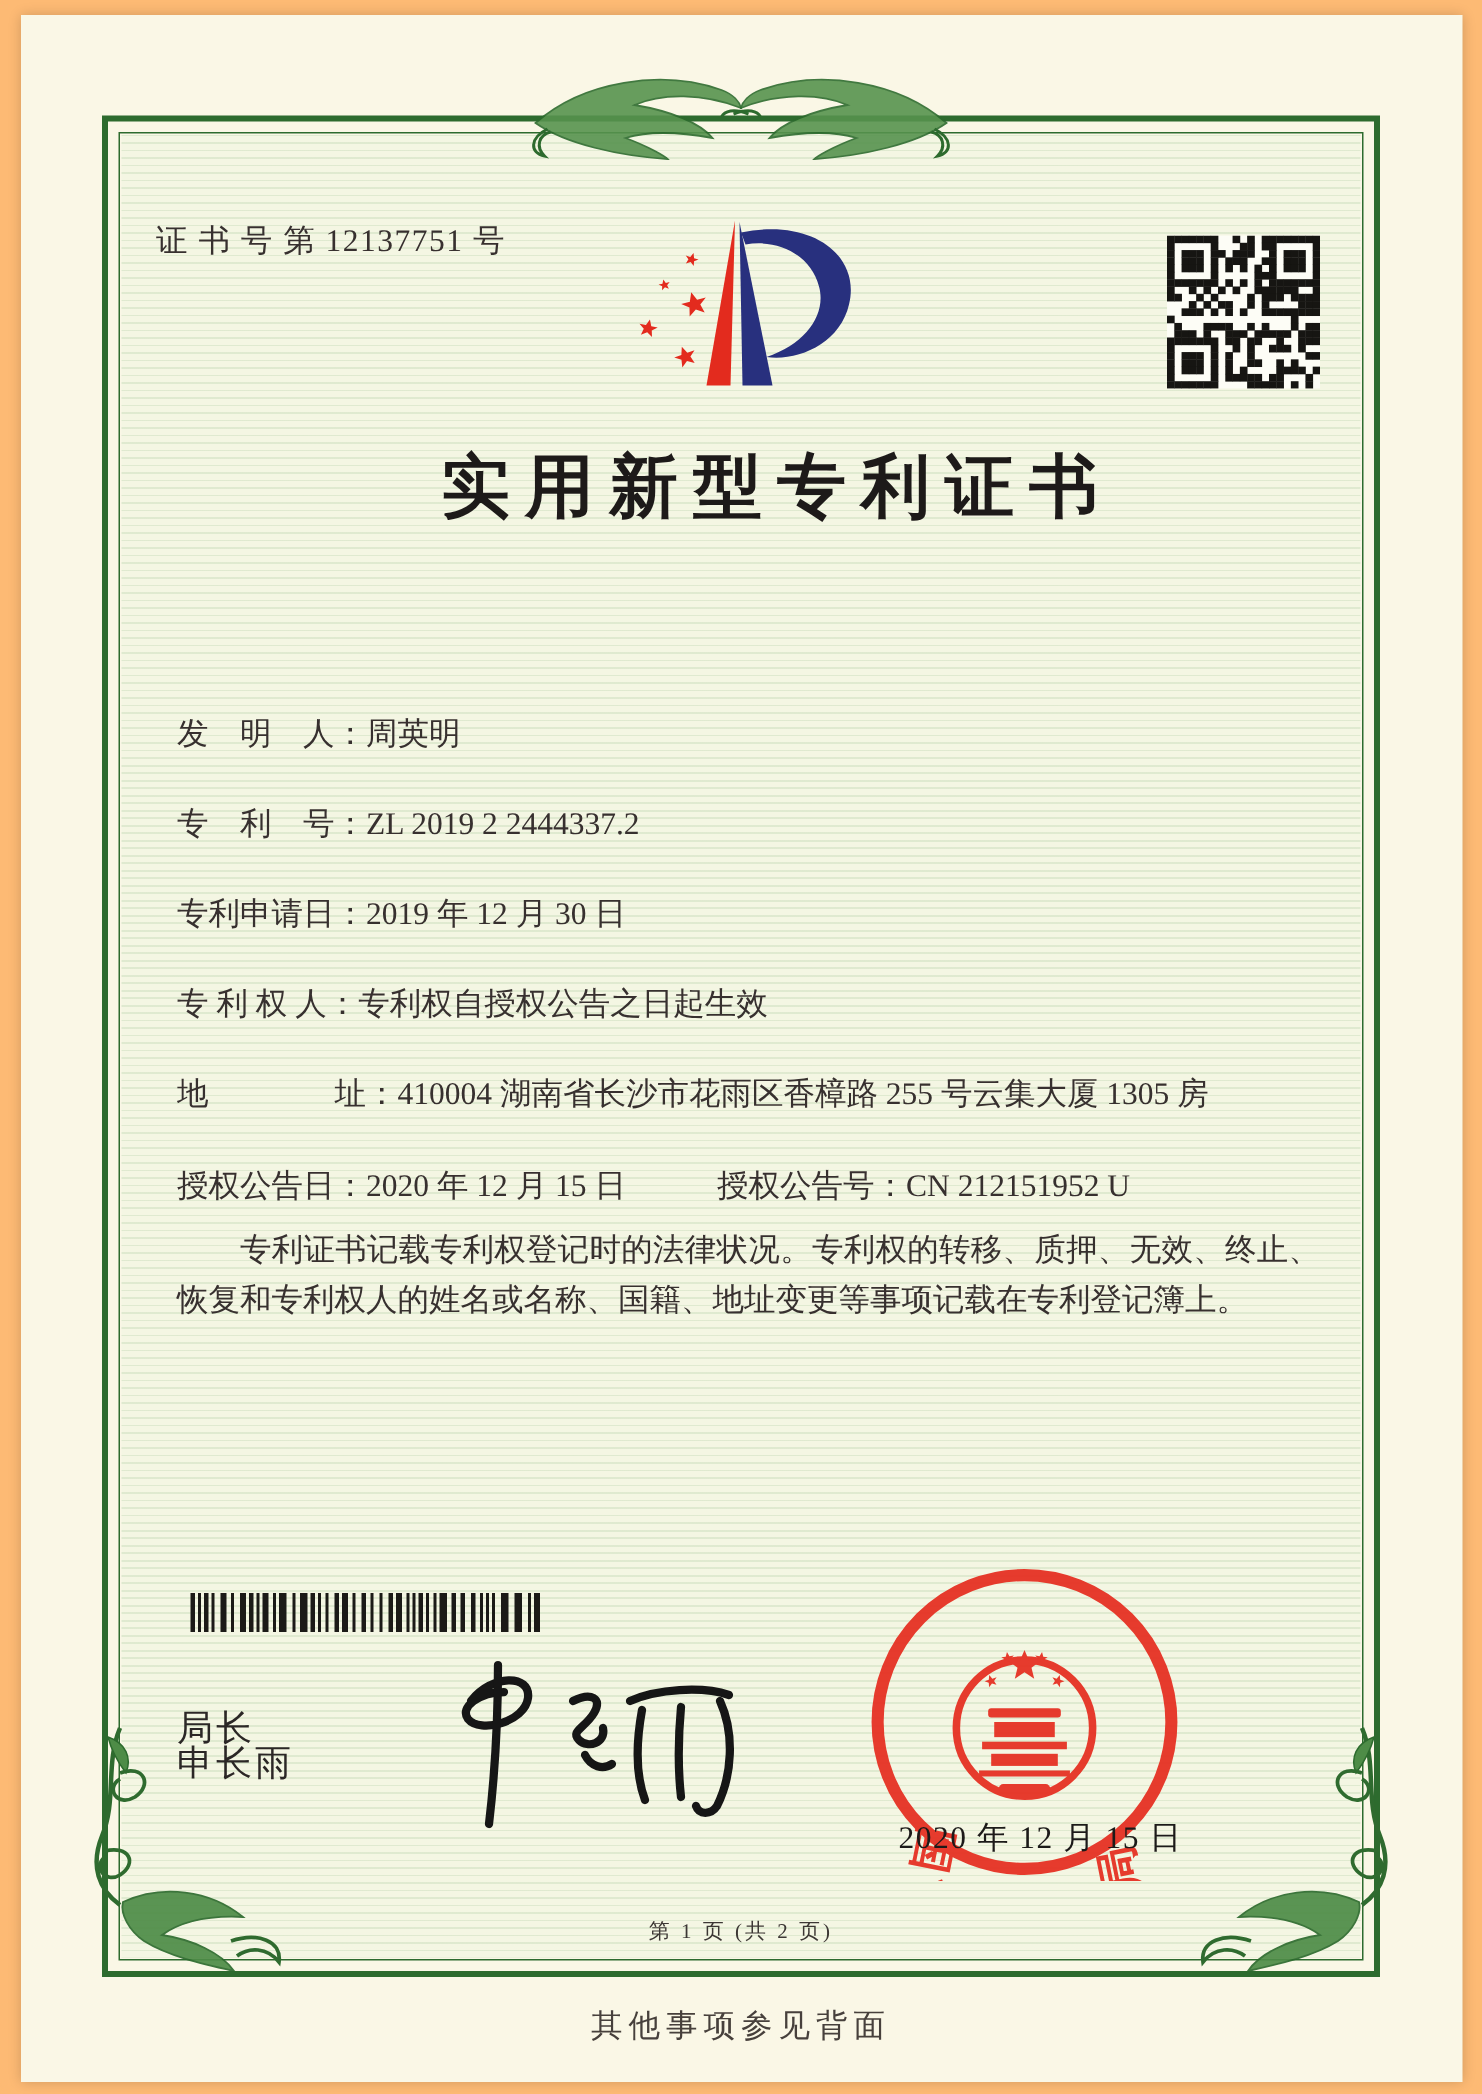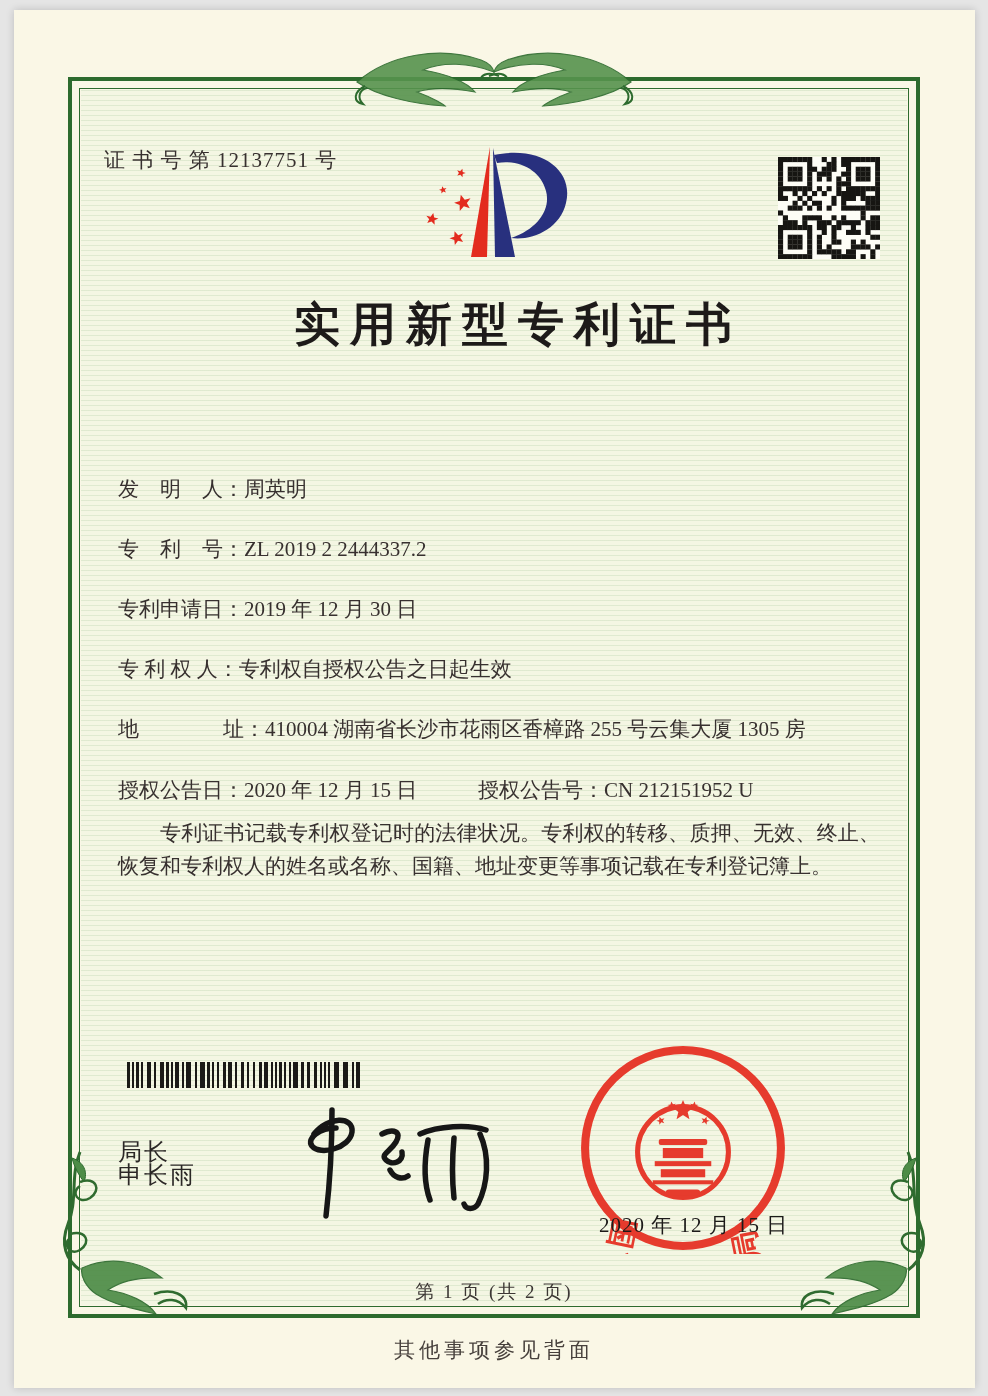--- a/index.html
+++ b/index.html
@@ -1,16 +1,16 @@
 <!DOCTYPE html>
 <html><head>
 <meta charset="utf-8">
 <style>
   html,body{margin:0;padding:0;background:#ffffff;}
-  .paper{position:relative;width:988px;height:1396px;background:#e5e5e5;overflow:hidden;
+  .paper{position:relative;width:988px;height:1396px;background:#fdba74;overflow:hidden;
          font-family:"Liberation Serif","DejaVu Serif",serif;color:#2e2a28;}
   .sheet{position:absolute;left:14px;top:10px;right:13px;bottom:8px;background:#faf7e6;
          box-shadow:0 0 8px rgba(0,0,0,.18);}
   .panel{position:absolute;left:81px;top:90px;right:81px;bottom:91px;background:#f4f6e3;
          background-image:repeating-linear-gradient(180deg, rgba(150,190,140,.22) 0 1px, rgba(0,0,0,0) 1px 5px);}
   .frame-thick{position:absolute;left:68px;top:77px;right:68px;bottom:78px;border:4px solid #2d6b2e;}
   .frame-thin{position:absolute;left:79px;top:88px;right:79px;bottom:89px;border:1px solid #2d6b2e;}
   .abs{position:absolute;}
   .cert-no{left:104px;top:146px;font-size:21px;letter-spacing:1px;color:#37302f;}
   .title{left:0;right:0;top:294px;text-align:center;font-size:46px;font-weight:700;
@@ -22,21 +22,21 @@
          text-align:justify;color:#37302f;}
   .paras p{margin:0;text-indent:2em;}
   .sig-title{left:118px;top:1136px;font-size:24px;letter-spacing:2px;color:#2b2726;}
   .sig-name{left:118px;top:1159px;font-size:24px;letter-spacing:2px;color:#2b2726;}
   .signature{left:262px;top:1104px;}
   .barcode{left:125px;top:1062px;}
   .qr{left:778px;top:157px;width:102px;height:102px;background:#fdfdf6;}
   .logo{left:414px;top:141px;}
   .seal{left:577px;top:1042px;}
   .seal-date{left:599px;top:1211px;font-size:21px;color:#1c1a19;letter-spacing:1px;z-index:7;}
-  .page-footer{left:0;right:0;top:1279px;text-align:center;font-size:19px;color:#3c3734;letter-spacing:2px;}
+  .page-footer{left:0;right:0;top:1279px;text-align:center;font-size:14px;color:#3c3734;letter-spacing:2px;}
   .back-note{left:0;right:0;top:1336px;text-align:center;font-size:21px;color:#47403c;letter-spacing:4px;}
   .orn-top{left:349px;top:42px;}
   .orn-bl{left:50px;top:1148px;}
   .orn-br{left:788px;top:1148px;transform:scaleX(-1);}
   .z5{z-index:5;} .z4{z-index:4;} .z6{z-index:6;}
 </style>
 </head>
 <body>
 
 <div class="paper">

